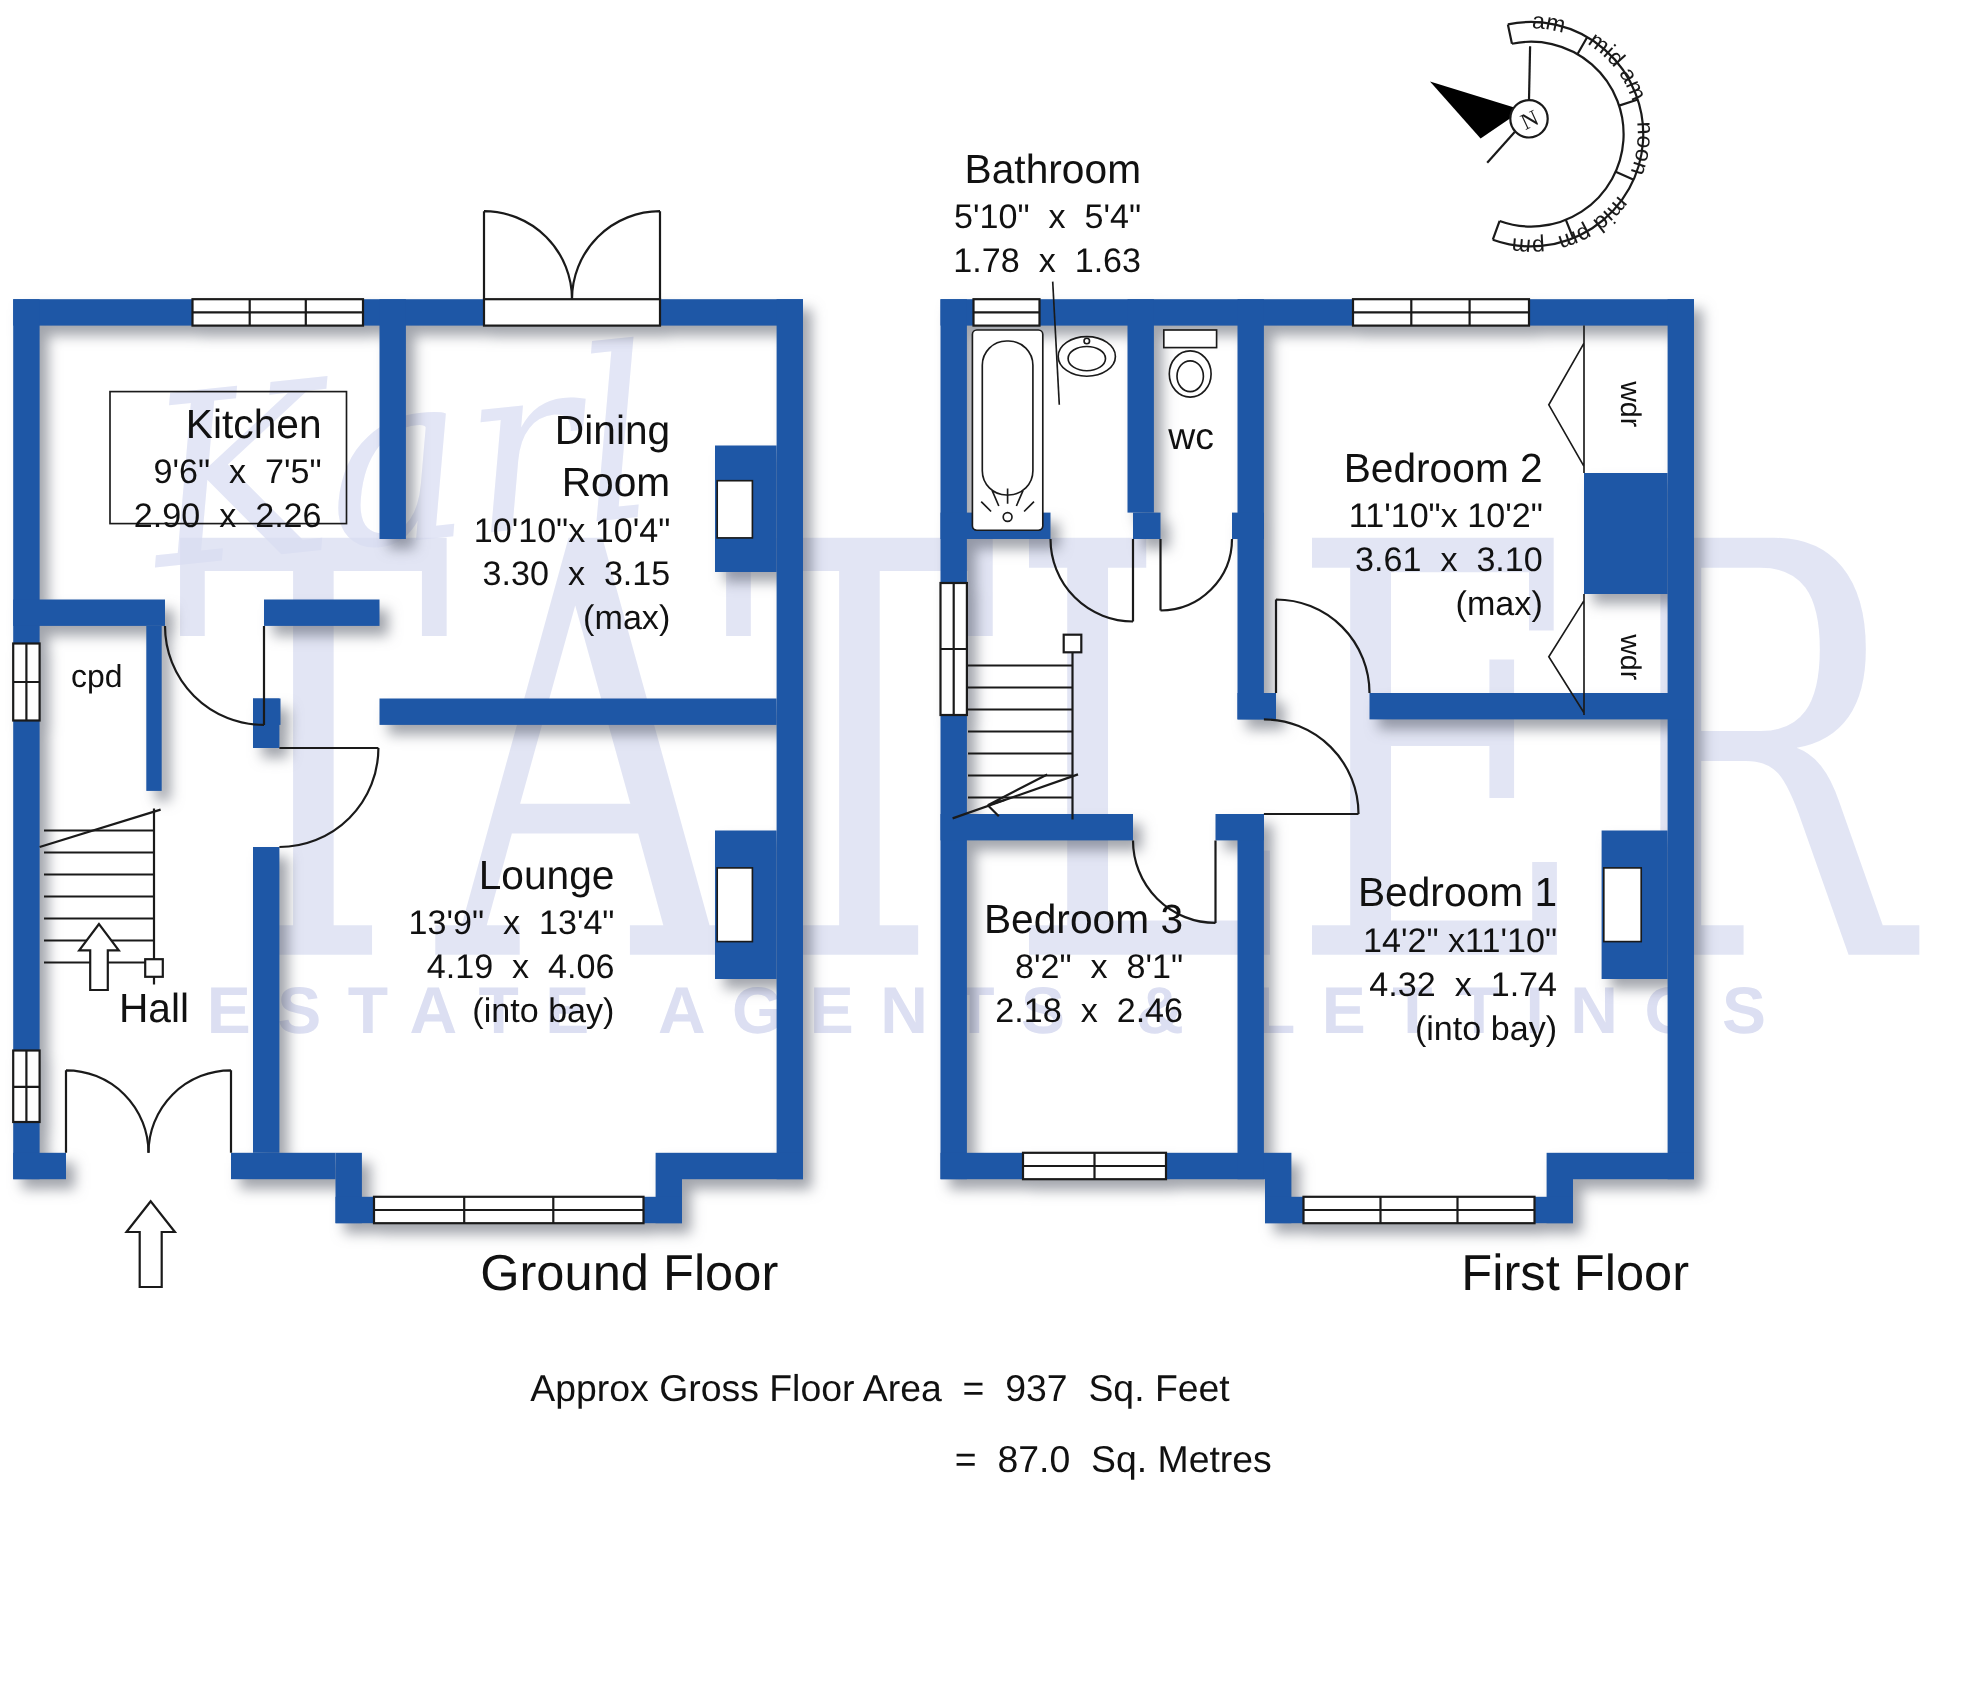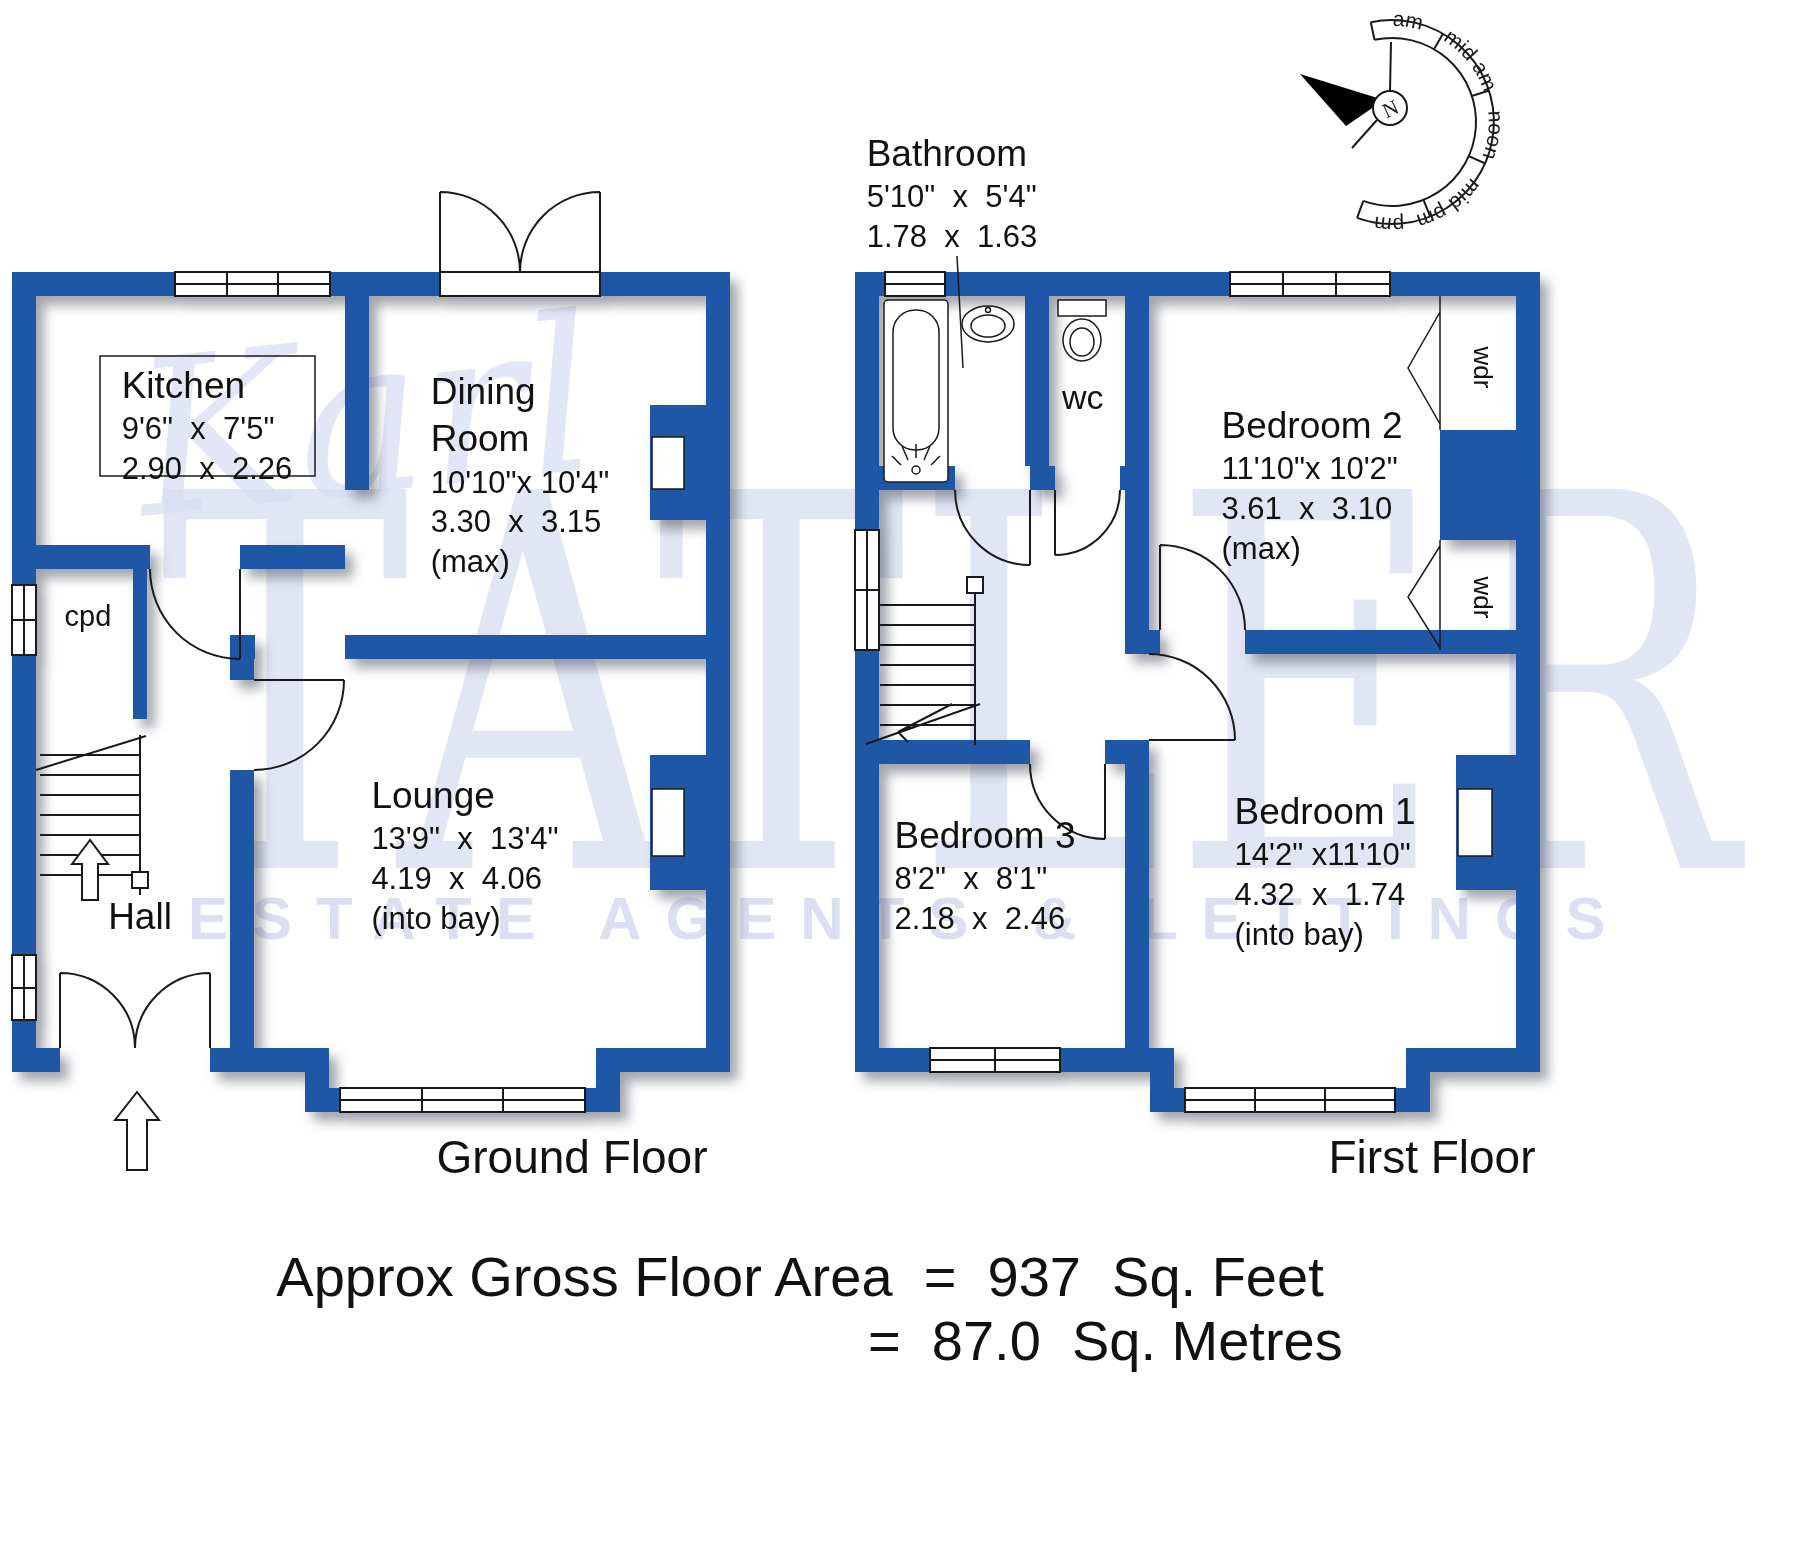--- a/index.html
+++ b/index.html
@@ -10,28 +10,28 @@
   .wm{position:absolute;user-select:none;pointer-events:none}
   .wm-script{top:292px;left:135px;font-family:"DejaVu Serif",serif;font-style:italic;
              font-size:215px;color:#e3e6f6;transform:rotate(-6deg)}
   .wm-brand{top:428px;left:160px;font-family:"DejaVu Serif",serif;font-size:520px;line-height:1;
             letter-spacing:12px;color:#d9ddf1;opacity:.75;transform:scale(.72,1);transform-origin:left top}
   .wm-tag{top:884px;left:188px;font-size:60px;font-weight:bold;letter-spacing:24px;color:#dcdff2}
 
   svg.plan{position:absolute;left:0;top:0}
   .walls{filter:drop-shadow(8px 9px 6px rgba(70,75,90,.5))}
 
-  .room-label{position:absolute;transform:translateX(-50%);text-align:left;line-height:1.28}
+  .room-label{position:absolute;transform:translateX(-50%);text-align:right;line-height:1.28}
   .rname{font-size:37px}
   .rdim{font-size:31px;white-space:pre}
   .small-label{font-size:29px}
   .wc-label{position:absolute;font-size:34px}
   .wdr{position:absolute;width:60px;text-align:center;transform:rotate(90deg);font-size:26px}
   .floor-title{position:absolute;transform:translateX(-50%);font-size:46px}
-  .footer-line{position:absolute;font-size:56px;white-space:pre}
+  .footer-line{position:absolute;font-size:34px;white-space:pre}
   .footer-center{transform:translateX(-50%)}
 </style>
 </head>
 <body>
 
 <div class="page">
 
   <div class="wm wm-script">Karl</div>
   <div class="wm wm-brand">TATLER</div>
   <div class="wm wm-tag">ESTATE AGENTS &amp; LETTINGS</div>

